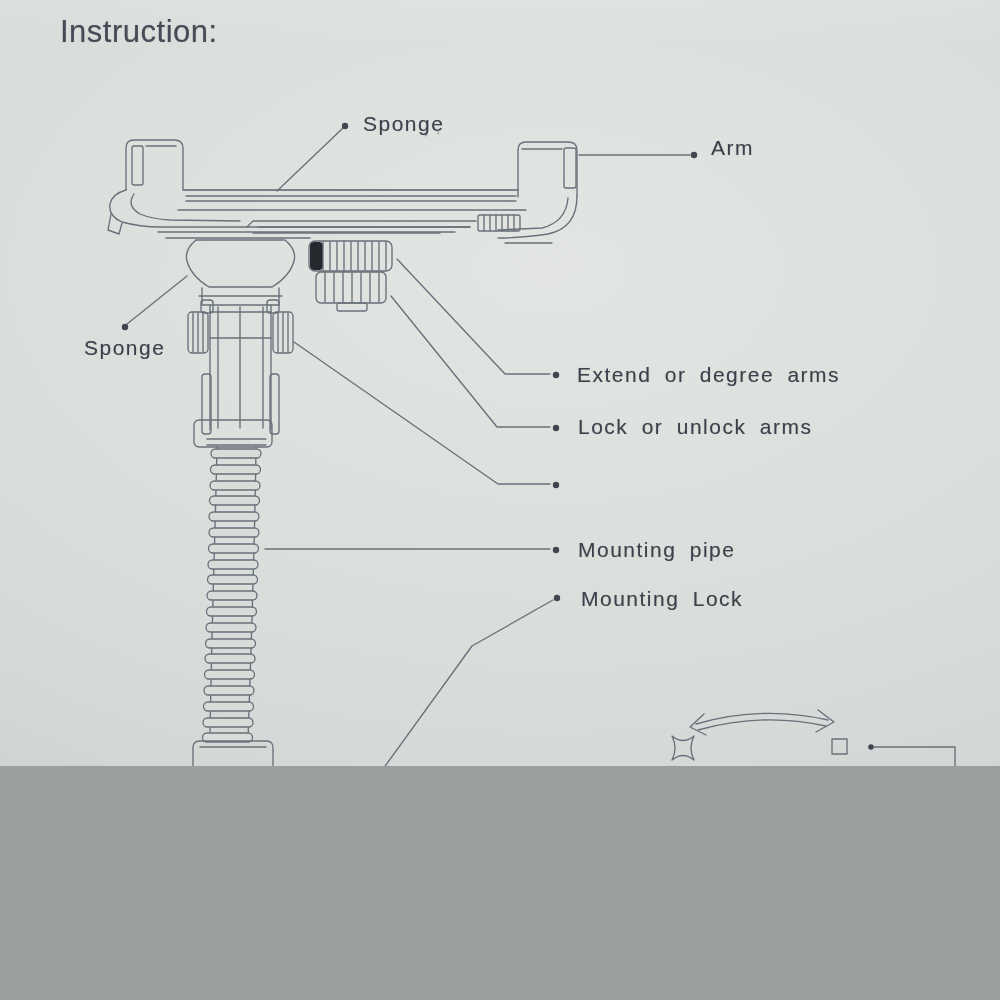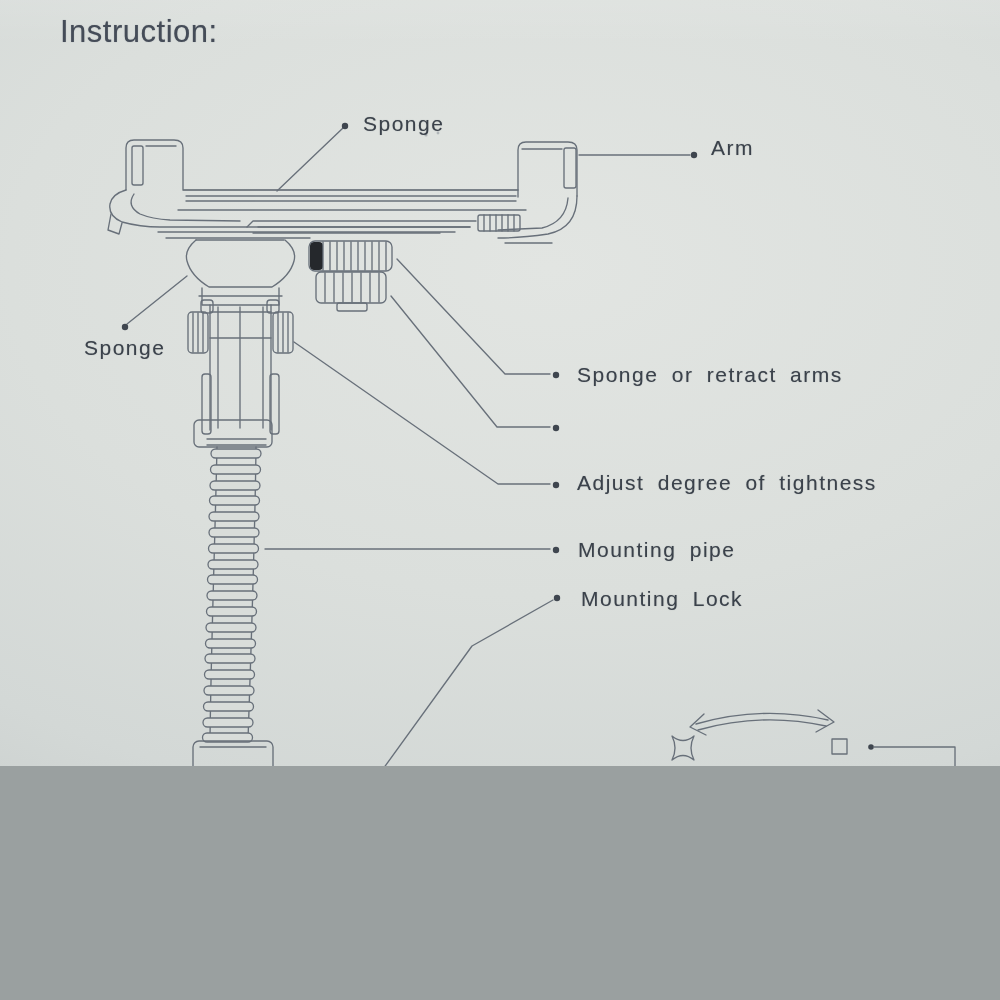--- a/index.html
+++ b/index.html
@@ -246,19 +246,19 @@
         </g>
       </g>
     </g>
   </svg>
 
   <div class="title">Instruction:</div>
 
   <div class="lbl" style="left:363px;top:112px">Sponge</div>
   <div class="lbl" style="left:711px;top:136px">Arm</div>
   <div class="lbl" style="left:84px;top:336px">Sponge</div>
-  <div class="lbl" style="left:577px;top:363px">Sponge or retract arms</div>
-  <div class="lbl" style="left:577px;top:471px">Adjust degree of tightness</div>
+  <div class="lbl" style="left:577px;top:363px">Extend or degree arms</div>
+  <div class="lbl" style="left:578px;top:415px">Lock or unlock arms</div>
   <div class="lbl" style="left:578px;top:538px">Mounting pipe</div>
   <div class="lbl" style="left:581px;top:587px">Mounting Lock</div>
 
   <span class="sr">友百貨</span>
 </div>
 
 </body></html>

